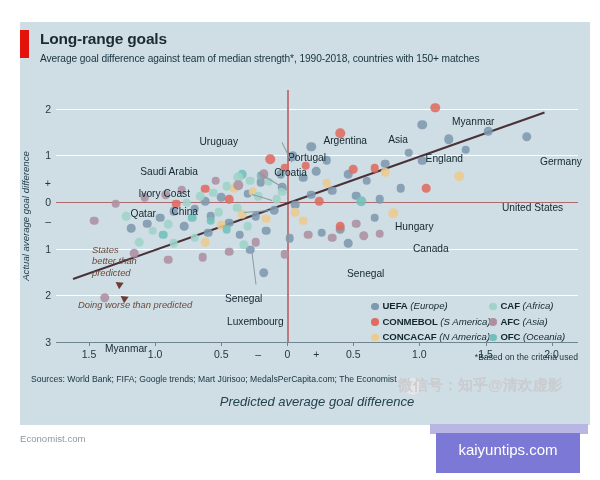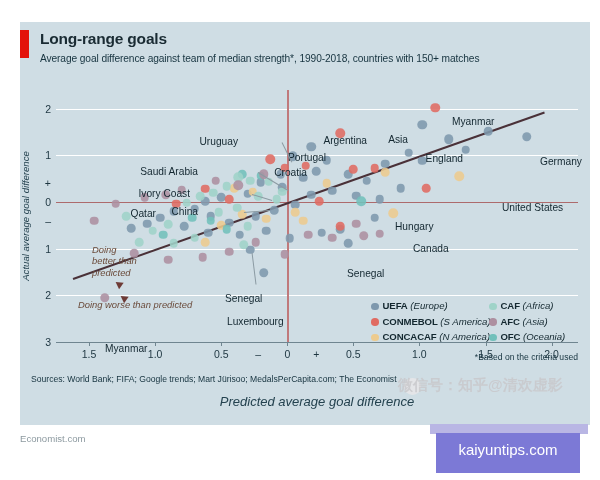--- a/index.html
+++ b/index.html
@@ -286,21 +286,21 @@
       <div class="clab" style="left:393px;top:221px">Canada</div>
       <div class="clab" style="left:327px;top:246px">Senegal</div>
       <div class="clab" style="left:205px;top:271px">Senegal</div>
       <div class="clab" style="left:207px;top:294px">Luxembourg</div>
       <div class="clab" style="left:85px;top:321px">Myanmar</div>
       <div class="leader" style="left:262px;top:120px;width:22.4px;transform:rotate(63.43deg)"></div>
       <div class="leader" style="left:238px;top:150px;width:35.0px;transform:rotate(30.96deg)"></div>
       <div class="leader" style="left:232px;top:172px;width:20.9px;transform:rotate(16.70deg)"></div>
       <div class="leader" style="left:224px;top:190px;width:26.1px;transform:rotate(-4.40deg)"></div>
       <div class="leader" style="left:236px;top:262px;width:32.2px;transform:rotate(-97.13deg)"></div>
-      <div class="ann" style="left:72px;top:222px">Doing
+      <div class="ann" style="left:72px;top:222px">States
 better than
 predicted</div>
       <div class="ann" style="left:58px;top:277px">Doing worse than predicted</div>
       <div class="arrow" style="left:95px;top:258px;border-left:7px solid #6e3b36;border-top:4.5px solid transparent;border-bottom:4.5px solid transparent;transform:rotate(215deg)"></div>
       <div class="arrow" style="left:100px;top:272px;border-left:7px solid #6e3b36;border-top:4.5px solid transparent;border-bottom:4.5px solid transparent;transform:rotate(215deg)"></div>
     </div>
 
   <div class="econ">Economist.com</div>
 
   <div class="wm-logo"></div>

